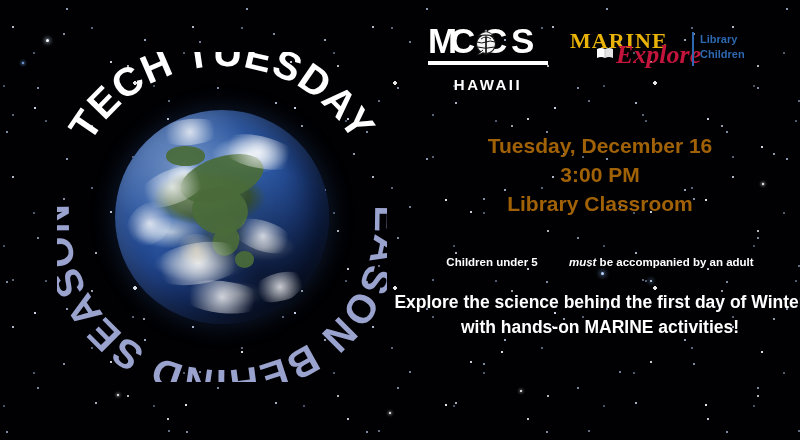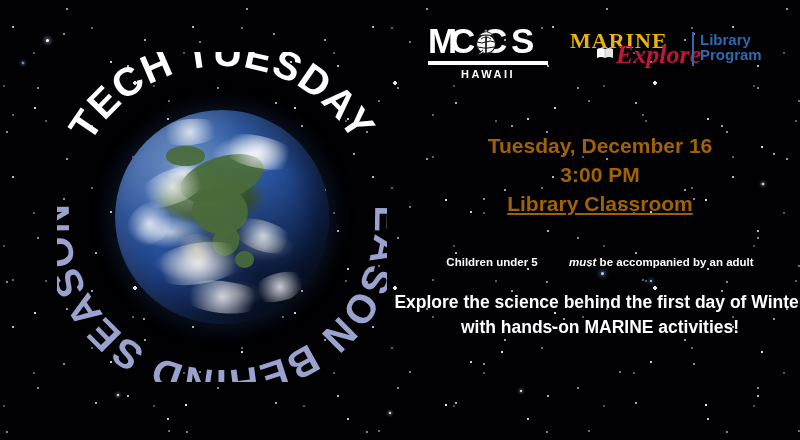--- a/index.html
+++ b/index.html
@@ -105,37 +105,37 @@
   #mccs{position:absolute;left:28px;top:24px;width:120px;}
   .mccs-word{position:relative;height:34px;}
   .mccs-word .lt{position:absolute;top:0;font-family:"Liberation Sans",sans-serif;
      font-weight:700;font-size:35px;line-height:34px;color:#fff;letter-spacing:-1px;}
   .mccs-word .l1{left:0;}
   .mccs-word .l2{left:22px;}
   .mccs-word .l3{left:54px;}
   .mccs-word .l4{left:83px;}
   .ega{position:absolute;left:42px;top:1px;width:32px;height:33px;}
   .mccs-bar{margin-top:3px;height:4px;background:#fff;width:120px;}
-  .mccs-sub{margin-top:3px;text-align:center;color:#fff;font-size:11px;font-weight:700;letter-spacing:2.5px;}
+  .mccs-sub{margin-top:11px;text-align:center;color:#fff;font-size:15px;font-weight:700;letter-spacing:2.5px;}
 
   
   #mfl{position:absolute;left:170px;top:26px;width:200px;height:46px;}
   .mf-marine{position:absolute;left:0;top:2px;font-size:22px;font-weight:700;color:#eab308;
      letter-spacing:1px;font-family:"Liberation Serif",serif;}
   .mf-book{position:absolute;left:26px;top:20px;width:18px;height:14px;}
   .mf-family{position:absolute;left:46px;top:14px;font-family:"Liberation Serif",serif;
      font-style:italic;font-weight:700;font-size:26px;color:#c3143c;}
   .mf-rule{position:absolute;left:122px;top:6px;width:2px;height:34px;background:#2d68b0;}
-  .mf-lib{position:absolute;left:130px;top:6px;color:#2d68b0;font-size:15px;font-weight:700;line-height:15px;}
+  .mf-lib{position:absolute;left:130px;top:6px;color:#2d68b0;font-size:11px;font-weight:700;line-height:15px;}
 
   
   .evt{position:absolute;left:0;width:400px;text-align:center;color:#a16207;font-weight:700;}
   .evt1{top:134px;font-size:21px;}
   .evt2{top:163px;font-size:21px;}
-  .evt3{top:192px;font-size:21px;text-decoration:underline;}
+  .evt3{top:192px;font-size:21px;}
   .evt4{top:221px;font-size:21px;}
   .fineprint{position:absolute;left:0;top:256px;width:400px;text-align:center;color:#fff;
      font-size:11.5px;font-weight:700;}
   .fineprint em{margin-left:28px;}
   .blurb{position:absolute;left:-10px;top:290px;width:420px;text-align:center;color:#fff;
      font-size:17.5px;font-weight:700;line-height:25px;}
 </style>
 </head>
 <body>
 
@@ -221,21 +221,21 @@
       <span class="mf-marine">MARINE</span>
       <svg class="mf-book" viewBox="0 0 18 14">
         <path d="M1 3 q4-2 8 0 v9 q-4-2-8 0 z" fill="#fff"></path>
         <path d="M17 3 q-4-2-8 0 v9 q4-2 8 0 z" fill="#e4e4e4"></path>
         <path d="M9 3 v9" stroke="#bbb" stroke-width=".8"></path>
       </svg>
       <span class="mf-family">Explore</span>
       <span class="mf-rule"></span>
       <span class="mf-lib">
         <span>Library</span><br>
-        <span>Program</span>
+        <span>Children</span>
       </span>
     </div>
 
     <div class="evt evt1">Tuesday, December 16</div>
     <div class="evt evt2">3:00 PM</div>
     <div class="evt evt3">Library Classroom</div>
 
     <div class="fineprint">
       <span>Children under 5 </span><em>must</em><span> be accompanied by an adult</span>
     </div>

